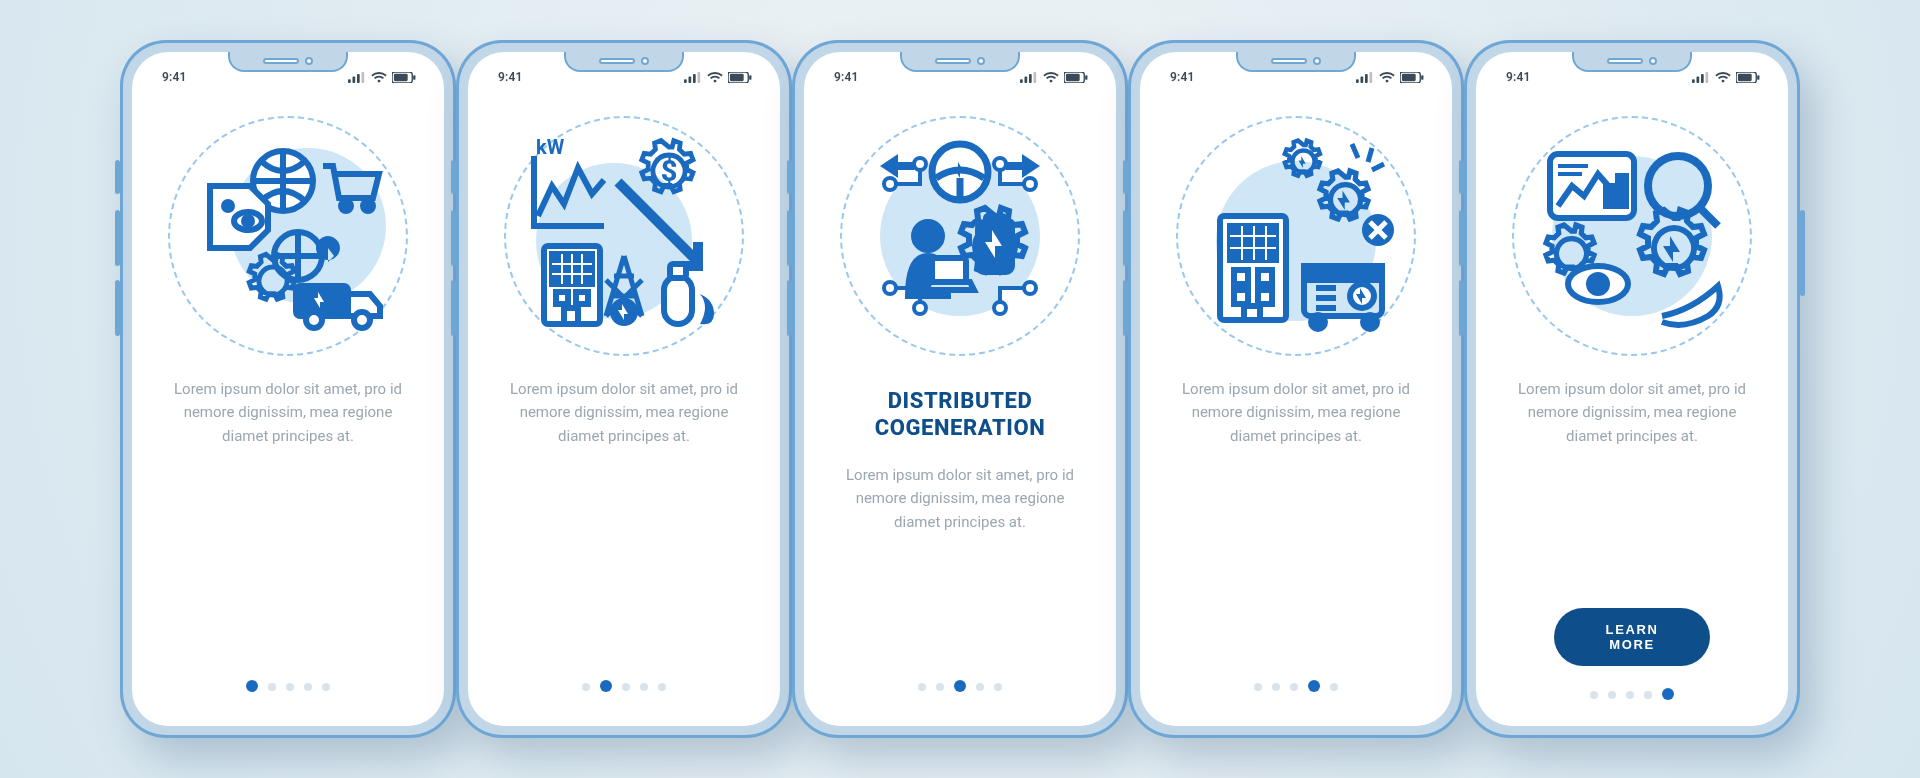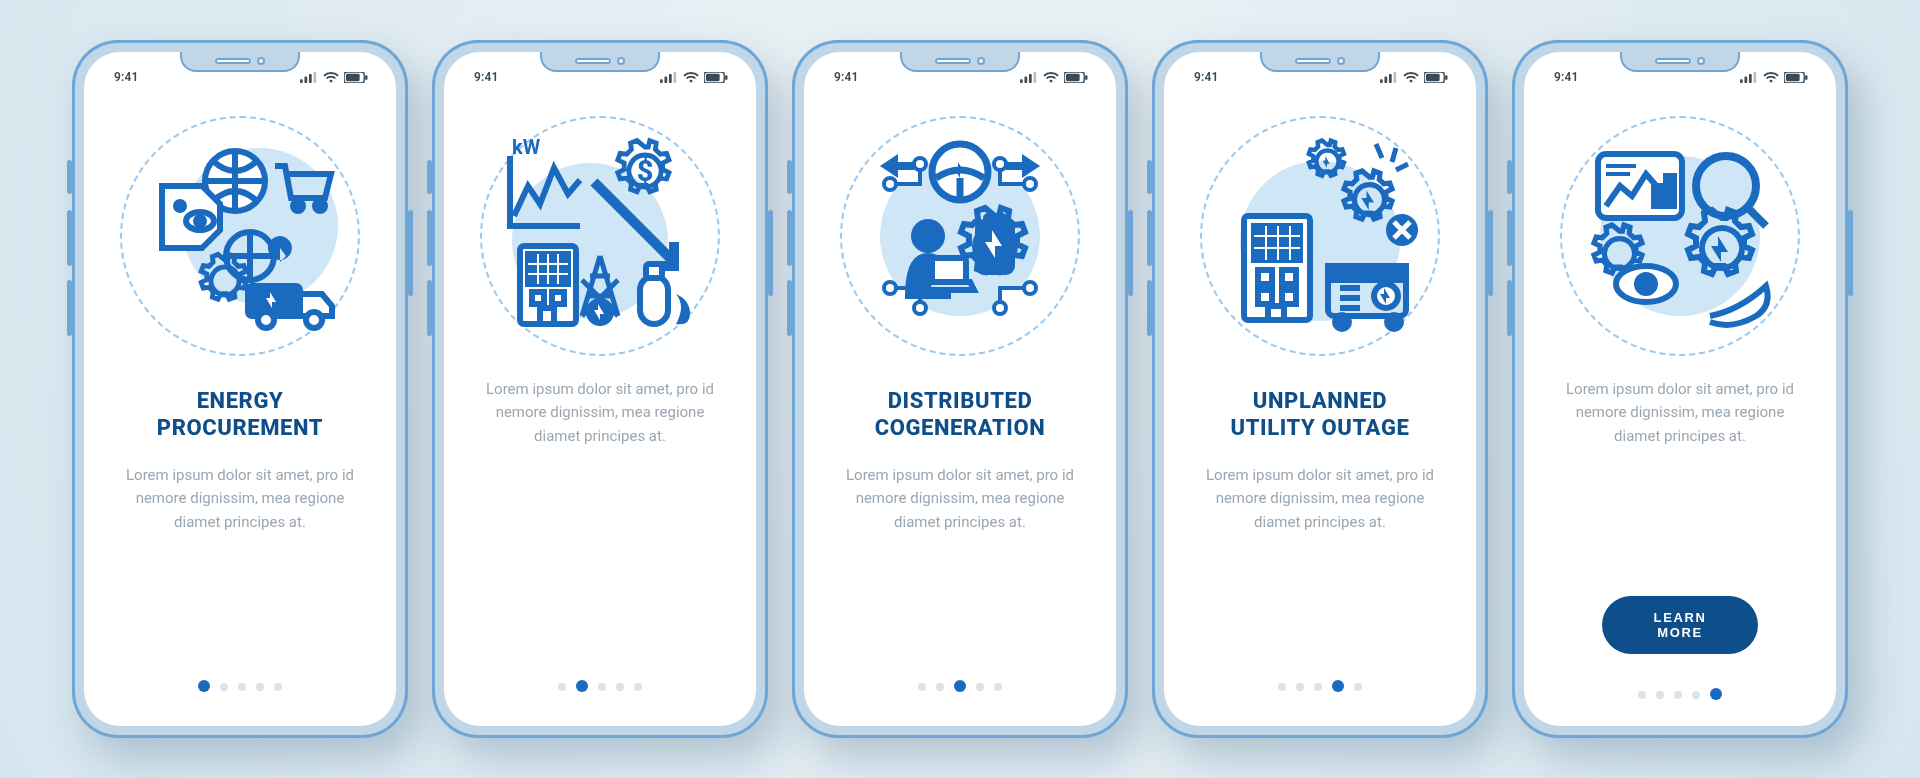--- a/index.html
+++ b/index.html
@@ -23,21 +23,20 @@
     font-family: -apple-system, BlinkMacSystemFont, "Segoe UI", Roboto, "Helvetica Neue", Arial, sans-serif;
     background: radial-gradient(circle at 50% 30%, var(--bg-grad-a) 0%, var(--bg-grad-b) 100%);
     min-height: 778px;
   }
   .stage {
     width:1920px;
     height:778px;
     display:flex;
     align-items:center;
     justify-content:center;
-    gap: 24px;
     padding: 30px 60px;
   }
 
   
   .phone {
     position:relative;
     width: 336px;
     height: 698px;
     border-radius: 46px;
     background: var(--phone-body);
@@ -149,21 +148,21 @@
     background:#dbe3ea;
   }
   .dot.active {
     width:12px; height:12px; margin-top:-2px;
     background: var(--blue-700);
   }
 
   
   .cta {
     position:absolute;
-    bottom: 72px;
+    bottom: 60px;
     left:50%; transform:translateX(-50%);
     background: var(--blue-900);
     color:#fff;
     font-size:13px;
     font-weight:700;
     letter-spacing:1.6px;
     border:none;
     border-radius: 999px;
     padding:14px 40px;
     cursor:pointer;
@@ -427,22 +426,20 @@
           <svg class="batt-icon" width="24" height="11">
               <use href="#ico-battery"></use>
             </svg>
         </span>
       </div>
       <div class="illus-wrap">
         <svg>
             <use href="#ico-procurement"></use>
           </svg>
       </div>
-      <div class="title">ENERGY
-PROCUREMENT</div>
       <div class="body">Lorem ipsum dolor sit amet, pro id nemore dignissim, mea regione diamet principes at.</div>
       <div class="dots">
         <span class="dot active"></span>
         <span class="dot"></span>
         <span class="dot"></span>
         <span class="dot"></span>
         <span class="dot"></span>
       </div>
     </div>
   </div>
@@ -551,22 +548,20 @@
           <svg class="batt-icon" width="24" height="11">
               <use href="#ico-battery"></use>
             </svg>
         </span>
       </div>
       <div class="illus-wrap">
         <svg>
             <use href="#ico-outage"></use>
           </svg>
       </div>
-      <div class="title">UNPLANNED
-UTILITY OUTAGE</div>
       <div class="body">Lorem ipsum dolor sit amet, pro id nemore dignissim, mea regione diamet principes at.</div>
       <div class="dots">
         <span class="dot"></span>
         <span class="dot"></span>
         <span class="dot"></span>
         <span class="dot active"></span>
         <span class="dot"></span>
       </div>
     </div>
   </div>

